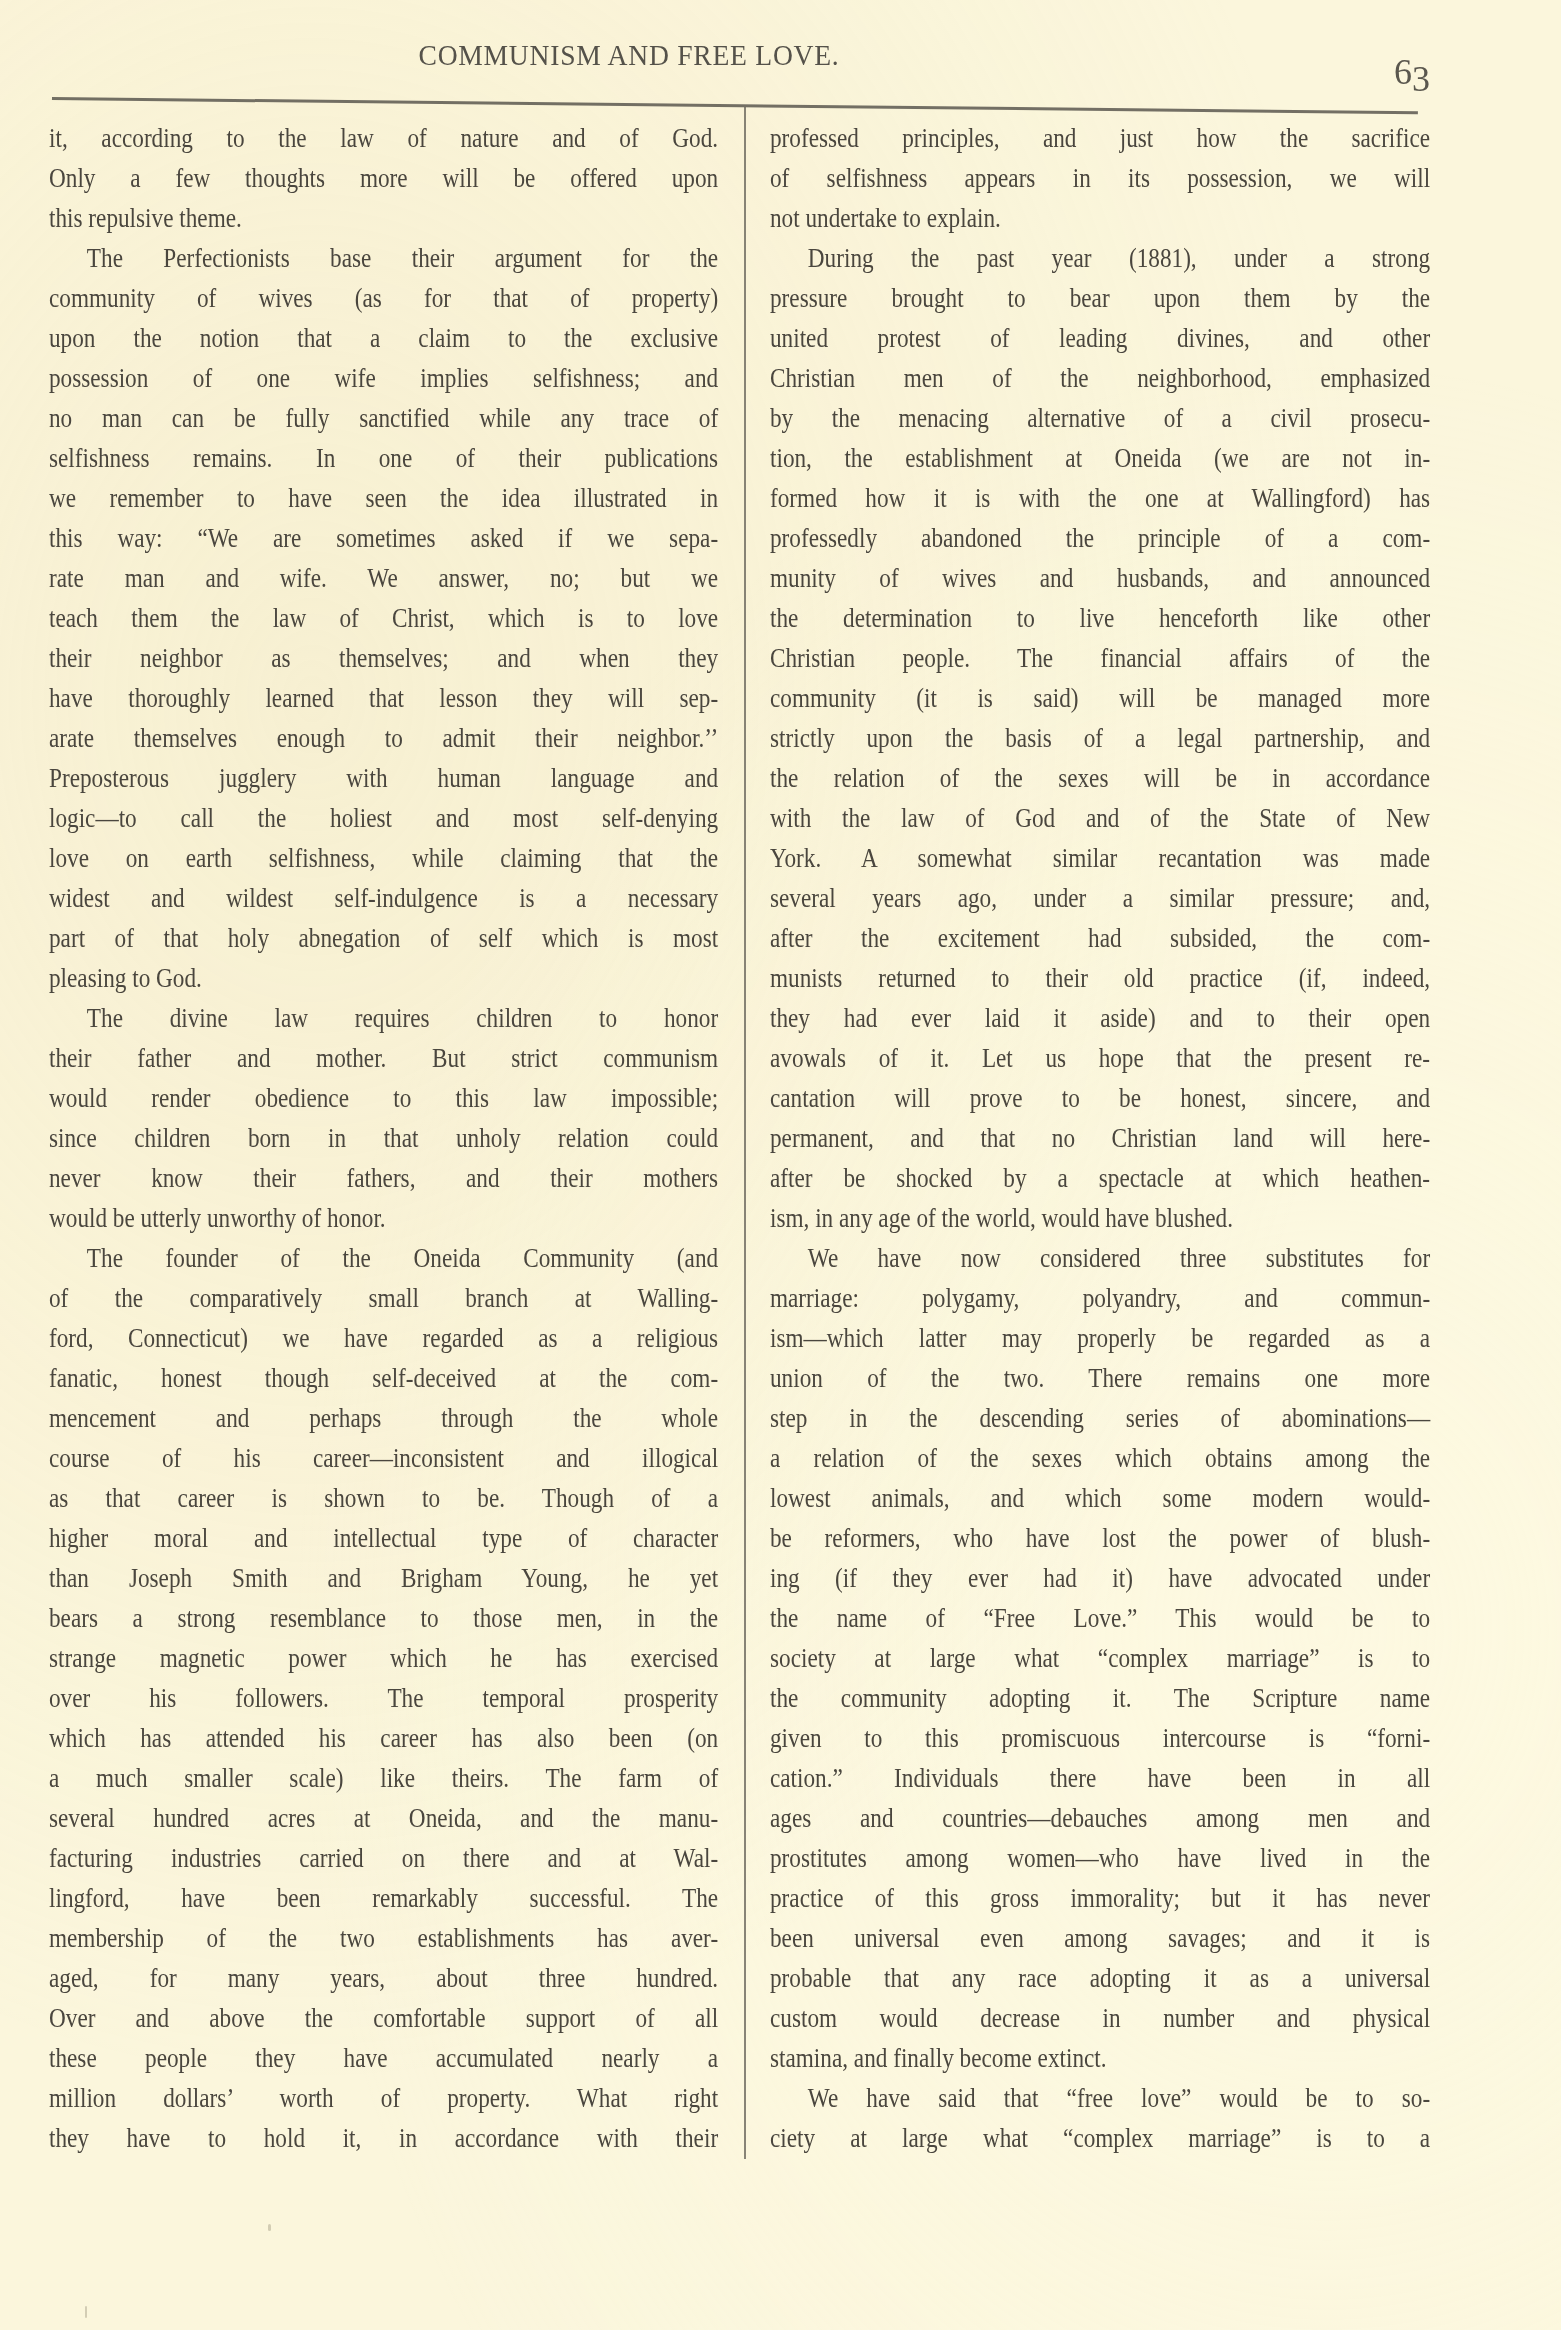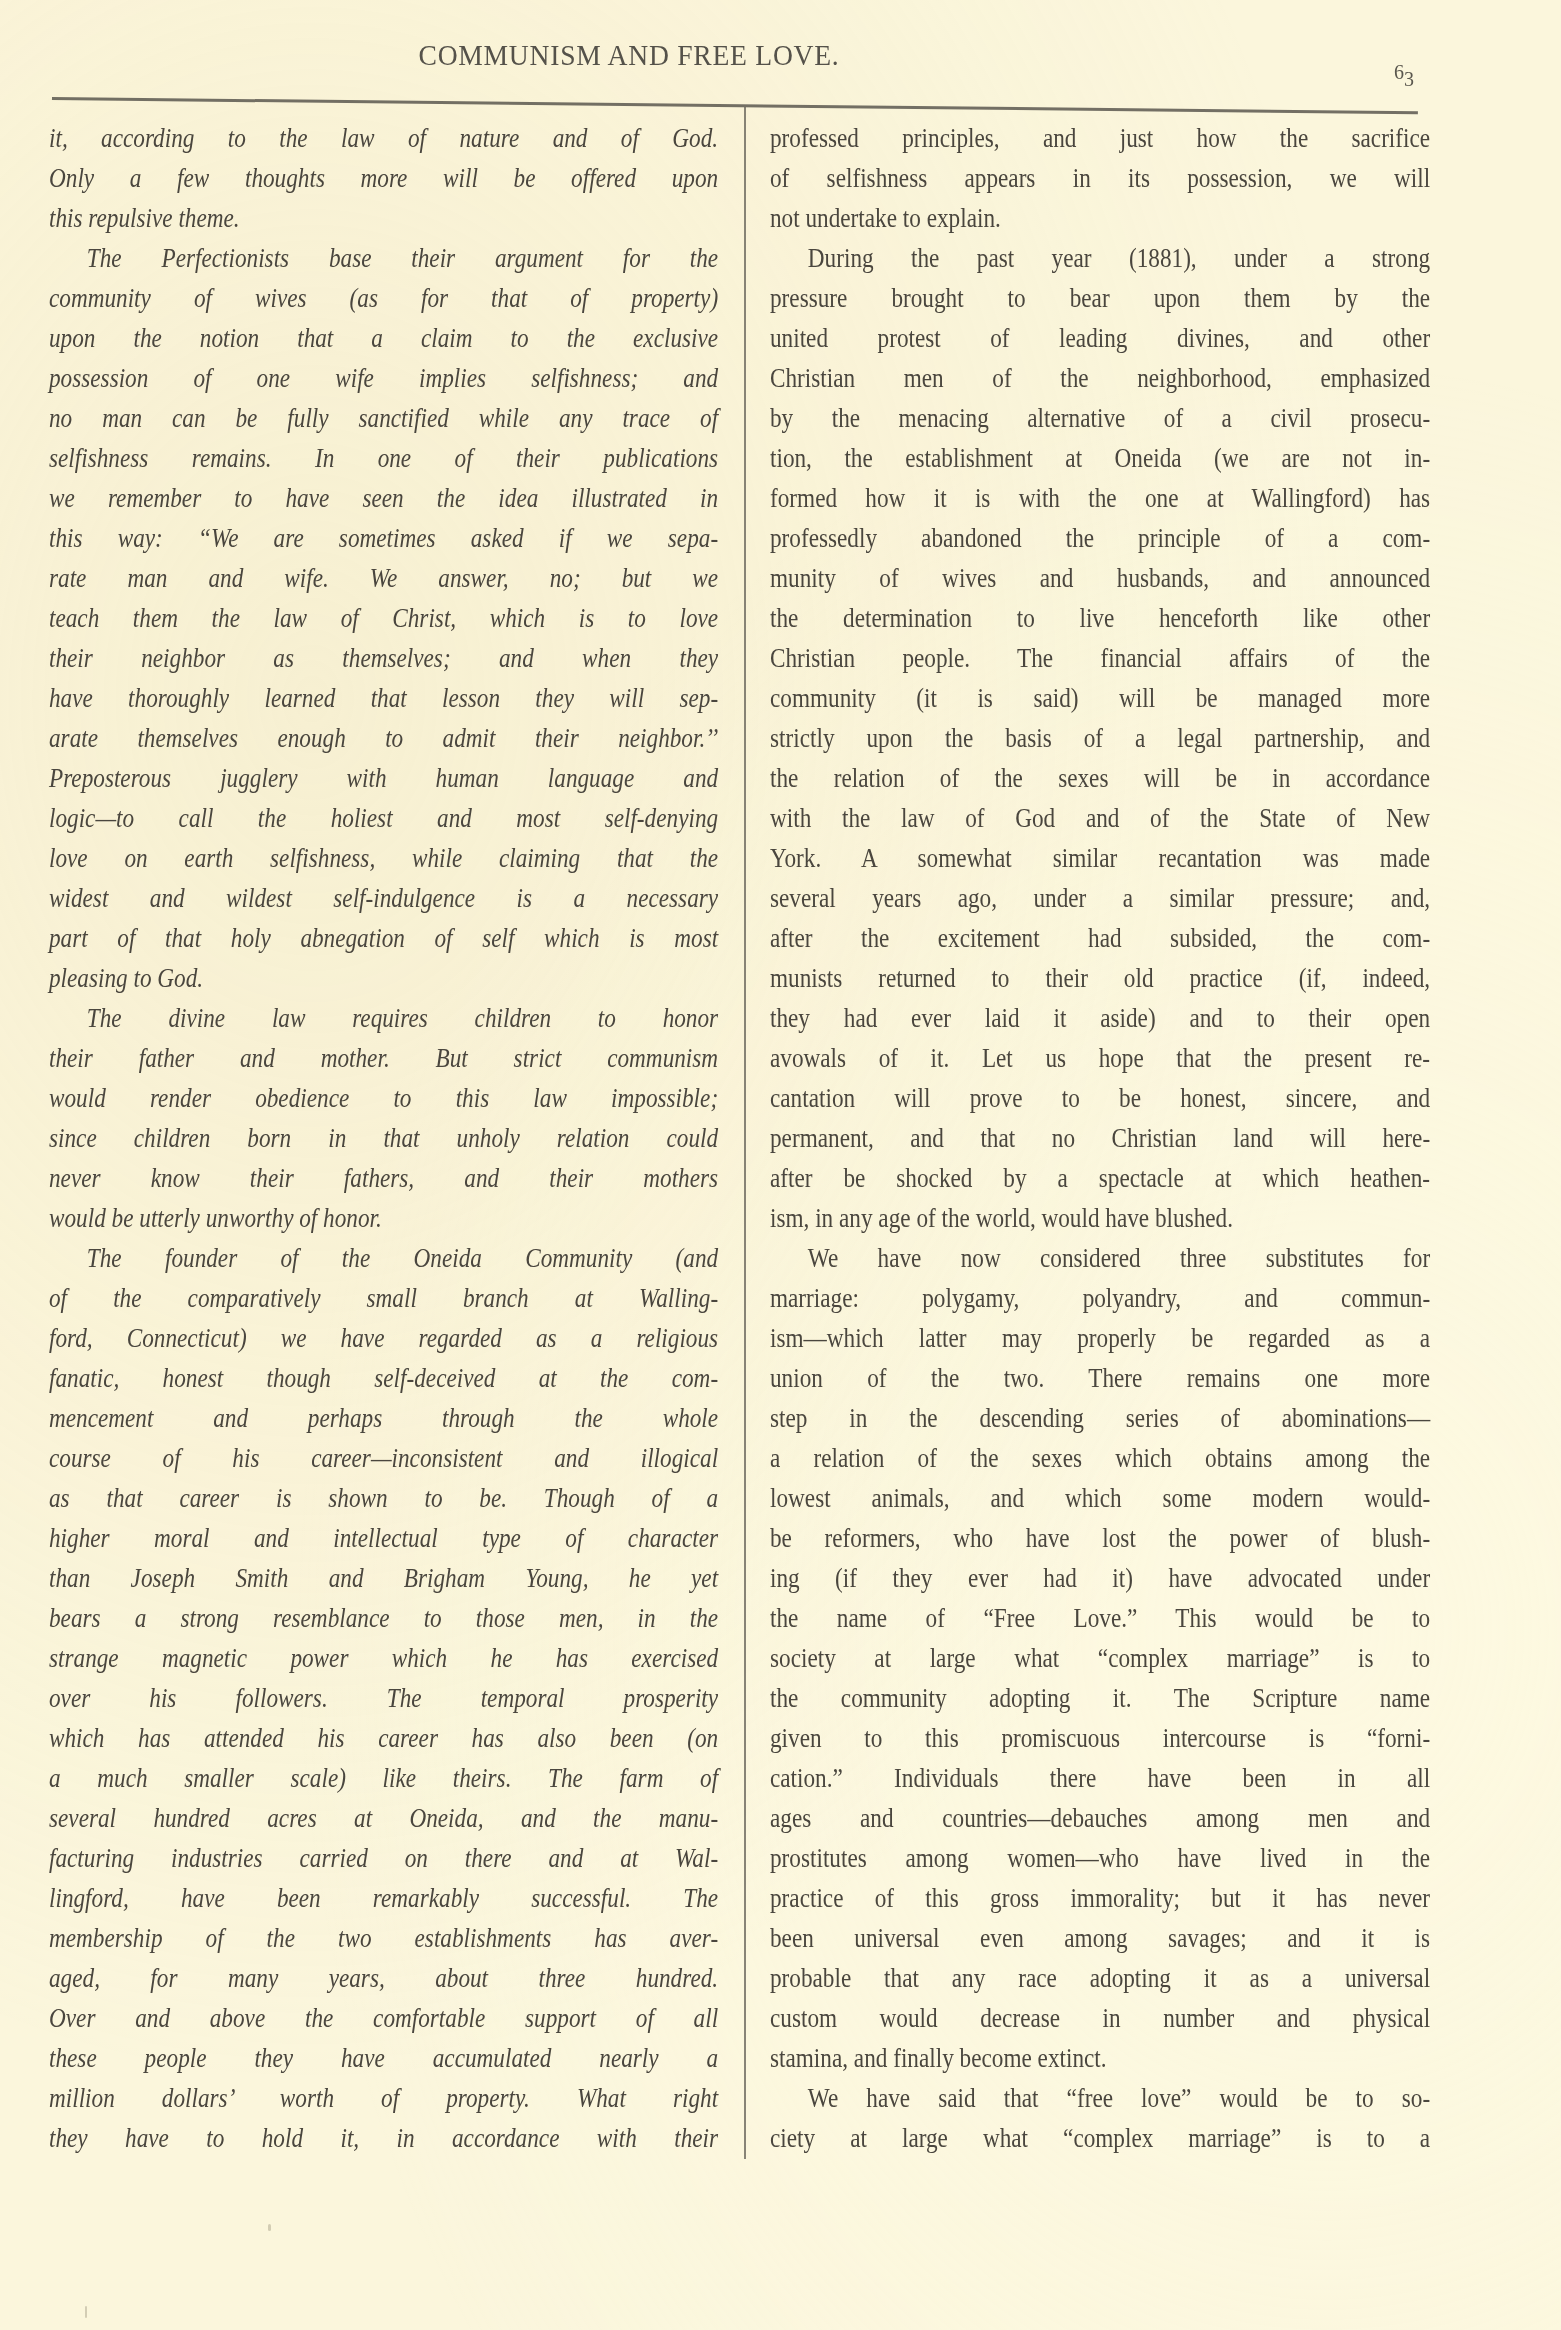--- a/index.html
+++ b/index.html
@@ -36,21 +36,21 @@
       color: #55524a;
       font-family: "Liberation Serif", "DejaVu Serif", serif;
       transform: scaleX(0.92);
       transform-origin: 629px 0;
       line-height: 33px;
     }
     .page-number {
       position: absolute;
       left: 1394px;
       top: 56px;
-      font-size: 20px;
+      font-size: 36px;
       line-height: 33px;
       color: #5a574e;
     }
     .page-number .sub {
       position: relative;
       top: 6.6px;
     }
     .head-rule {
       position: absolute;
       left: 52px;
@@ -73,21 +73,20 @@
     }
     .column {
       position: absolute;
       top: 118px;
       font-size: 27px;
       line-height: 40px;
     }
     .column.left {
       left: 49px;
       width: 669px;
-      font-style: italic;
     }
     .column.right {
       left: 770px;
       width: 660px;
     }
     .line {
       display: block;
       height: 40px;
       white-space: nowrap;
       text-align: justify;

